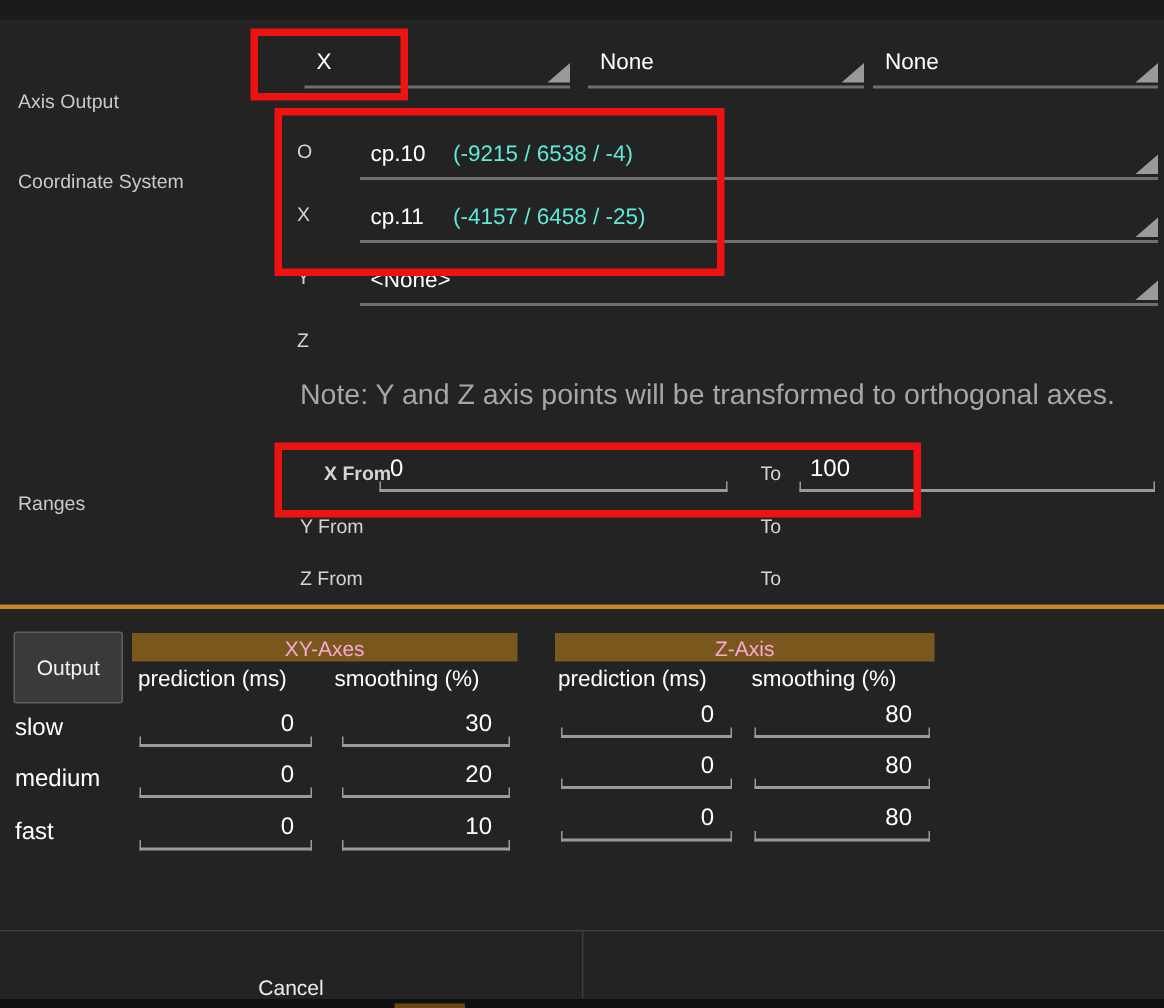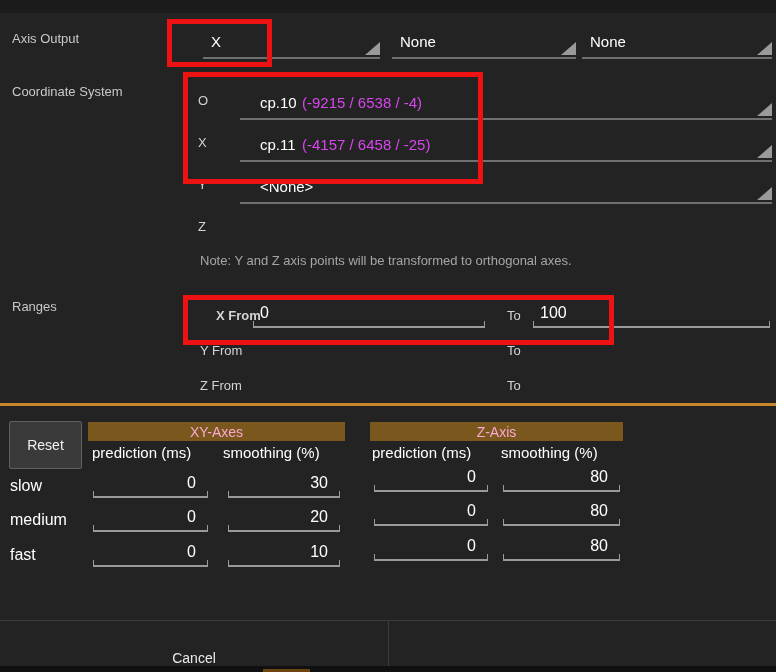--- a/index.html
+++ b/index.html
@@ -3,31 +3,31 @@
 <meta charset="utf-8">
 <style>
   html,body{margin:0;padding:0;background:#000;}
   .stage{
     position:relative;width:776px;height:672px;overflow:hidden;
     background:#232323;
     font-family:"Liberation Sans","DejaVu Sans",sans-serif;
     -webkit-font-smoothing:antialiased;
   }
   .abs{position:absolute;}
-  .lbl{font-size:13px;color:#c9c9c9;white-space:nowrap;}
+  .lbl{font-size:13px;color:#c9c9c9;white-space:nowrap;margin-top:29px;}
   .sublbl{font-size:13px;color:#d4d4d4;white-space:nowrap;}
-  .note{font-size:13px;color:#a6a6a6;white-space:nowrap;}
+  .note{font-size:19px;color:#a6a6a6;white-space:nowrap;}
   .white15{font-size:15px;color:#fff;white-space:nowrap;}
   
   .dd{position:absolute;height:31px;border-bottom:2px solid #6f6f6f;}
   .dd .txt{position:absolute;left:8px;bottom:7px;font-size:15px;color:#fff;white-space:nowrap;}
   .dd .arr{position:absolute;right:0;bottom:2px;width:0;height:0;
            border-left:15px solid transparent;border-bottom:13px solid #9a9a9a;}
-  .dd .val2{position:absolute;left:20px;bottom:7px;font-size:15px;color:#fff;white-space:nowrap;}
-  .dd .crd{position:absolute;left:62px;bottom:7px;font-size:15px;color:#d946ef;white-space:nowrap;}
+  .dd .val2{position:absolute;left:7px;bottom:7px;font-size:15px;color:#fff;white-space:nowrap;}
+  .dd .crd{position:absolute;left:62px;bottom:7px;font-size:15px;color:#5eead4;white-space:nowrap;}
   
   .ninput{position:absolute;height:26px;}
   .ninput .bracket{position:absolute;left:0;right:0;bottom:0;height:5px;
     border-left:1px solid #9a9a9a;border-right:1px solid #9a9a9a;border-bottom:2px solid #9a9a9a;}
   .ninput .val{position:absolute;bottom:6px;font-size:16px;color:#fff;white-space:nowrap;}
   .ninput .val.left{left:7px;}
   .ninput .val.right{right:12px;}
   
   .redbox{position:absolute;border:5px solid #ee1212;z-index:9;pointer-events:none;}
   
@@ -115,21 +115,21 @@
 
   <span class="abs sublbl" style="left:200px;top:343px;">Y From</span>
   <span class="abs sublbl" style="left:507px;top:343px;">To</span>
 
   <span class="abs sublbl" style="left:200px;top:378px;">Z From</span>
   <span class="abs sublbl" style="left:507px;top:378px;">To</span>
 
   <div class="orangediv"></div>
 
   <div class="resetbtn">
-    <span>Reset</span>
+    <span>Output</span>
   </div>
 
   <div class="gheader" style="left:88px;top:422px;width:257px;">
     <span>XY-Axes</span>
   </div>
   <div class="gheader" style="left:370px;top:422px;width:253px;">
     <span>Z-Axis</span>
   </div>
 
   <span class="abs white15" style="left:92px;top:444px;">prediction (ms)</span>

